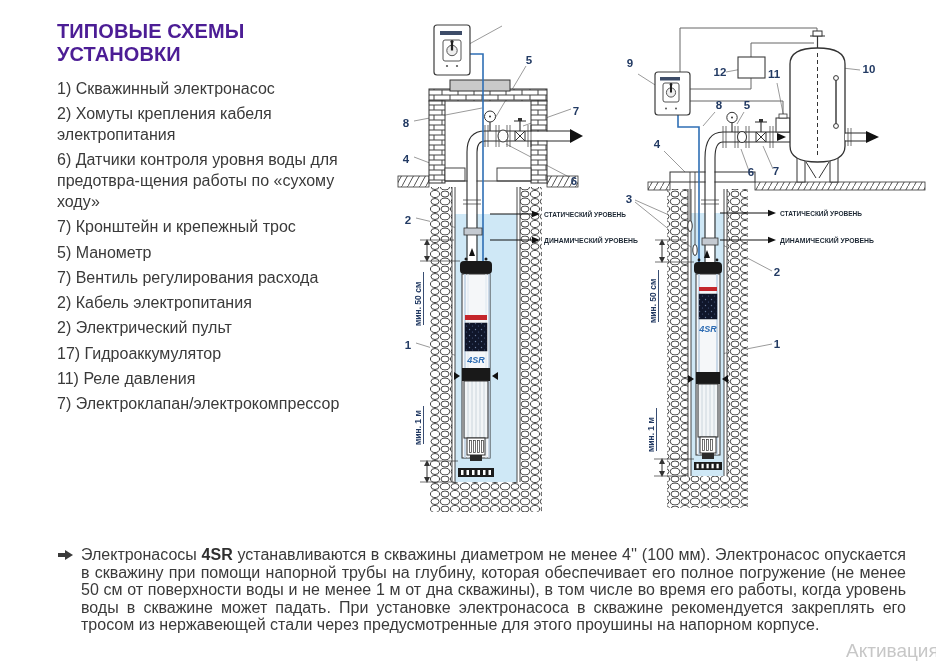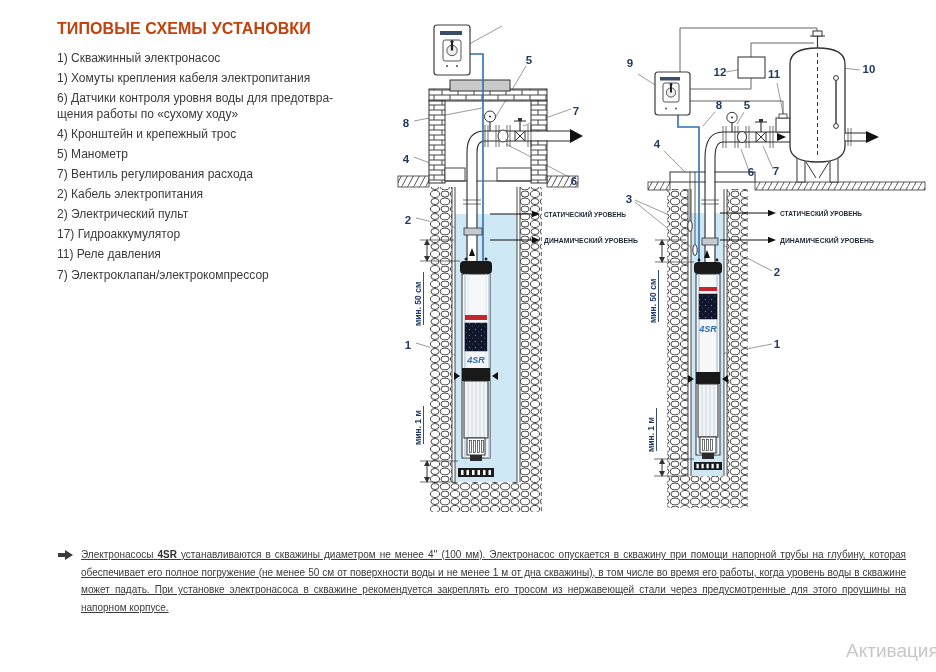--- a/index.html
+++ b/index.html
@@ -1,23 +1,23 @@
 <!DOCTYPE html>
 <html><head>
 <meta charset="utf-8">
 <style>
   html,body{margin:0;padding:0;background:#fff;}
   .page{position:relative;width:936px;height:672px;background:#fff;overflow:hidden;
         font-family:"Liberation Sans",sans-serif;}
   .left-col{position:absolute;left:57px;top:20px;width:312px;}
-  .page-title{margin:0;font-size:16px;font-weight:bold;color:#c2410c;letter-spacing:.1px;}
+  .page-title{margin:0;font-size:20px;font-weight:bold;color:#4c1d95;letter-spacing:.1px;}
   .parts{margin-top:13px;}
-  .part-item{font-size:12px;color:#3a3a3a;line-height:1.3;margin-bottom:4.5px;}
+  .part-item{font-size:16px;color:#3a3a3a;line-height:1.3;margin-bottom:4.5px;}
   .note{position:absolute;left:58px;top:546px;width:848px;display:flex;gap:8px;}
-  .note-text{font-size:10px;color:#3a3a3a;line-height:17.6px;text-align:justify;text-decoration:underline;}
+  .note-text{font-size:16px;color:#3a3a3a;line-height:17.6px;text-align:justify;}
   .note-text b{color:#2f2f2f;}
   .arrow-bullet{position:relative;width:15px;height:12px;flex:0 0 15px;margin-top:3px;}
   .arrow-bullet::before{content:"";position:absolute;left:0;top:4px;width:8px;height:4px;background:#3a3a3a;}
   .arrow-bullet::after{content:"";position:absolute;left:7px;top:1px;border-left:8px solid #3a3a3a;
         border-top:5px solid transparent;border-bottom:5px solid transparent;}
   .watermark{position:absolute;left:846px;top:640px;font-size:19px;color:#c7c7c7;white-space:nowrap;}
   svg{position:absolute;}
   .d1{left:390px;top:10px;}
   .d2{left:620px;top:10px;}
   .ln line{stroke:#9b9b9b;stroke-width:1;}
@@ -31,23 +31,23 @@
 </style>
 </head>
 <body>
 
 <div class="page">
 
   <div class="left-col">
     <h1 class="page-title">ТИПОВЫЕ СХЕМЫ УСТАНОВКИ</h1>
     <div class="parts">
       <div class="part-item">1) Скважинный электронасос</div>
-      <div class="part-item">1) Хомуты крепления кабеля электропитания</div>
+      <div class="part-item">2) Хомуты крепления кабеля электропитания</div>
       <div class="part-item">6) Датчики контроля уровня воды для предотвра-щения работы по «сухому ходу»</div>
-      <div class="part-item">4) Кронштейн и крепежный трос</div>
+      <div class="part-item">7) Кронштейн и крепежный трос</div>
       <div class="part-item">5) Манометр</div>
       <div class="part-item">7) Вентиль регулирования расхода</div>
       <div class="part-item">2) Кабель электропитания</div>
       <div class="part-item">2) Электрический пульт</div>
       <div class="part-item">17) Гидроаккумулятор</div>
       <div class="part-item">11) Реле давления</div>
       <div class="part-item">7) Электроклапан/электрокомпрессор</div>
     </div>
   </div>
 

